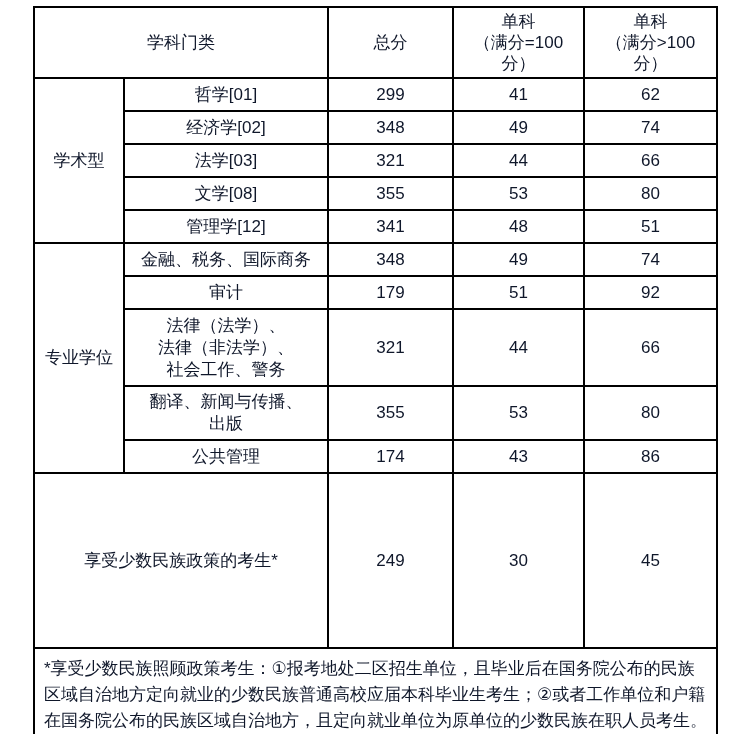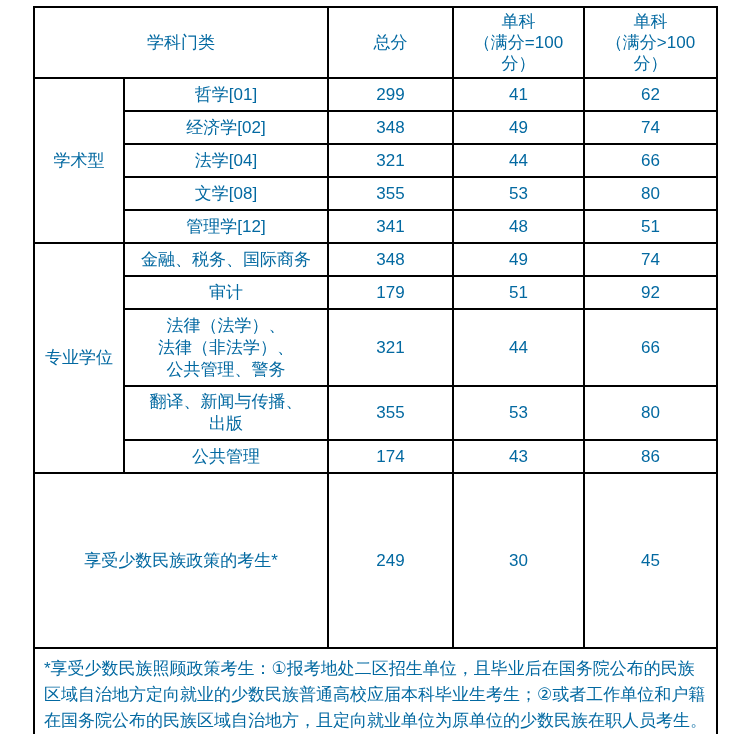--- a/index.html
+++ b/index.html
@@ -20,21 +20,21 @@
   table.score-table {
     position: absolute;
     left: 33px;
     top: 6px;
     width: 683px;
     border-collapse: collapse;
     table-layout: fixed;
   }
   table.score-table td {
     border: 2px solid #000000;
-    color: #0369a1;
+    color: #0f172a;
     font-size: 17px;
     line-height: 22px;
     text-align: center;
     vertical-align: middle;
     padding: 2px 4px;
     white-space: pre-line;
     overflow: hidden;
   }
   tr.header-row td {
     height: 65px;
@@ -93,21 +93,21 @@
       <td>41</td>
       <td>62</td>
     </tr>
     <tr class="row-std">
       <td class="subject-cell">经济学[02]</td>
       <td>348</td>
       <td>49</td>
       <td>74</td>
     </tr>
     <tr class="row-std">
-      <td class="subject-cell">法学[04]</td>
+      <td class="subject-cell">法学[03]</td>
       <td>321</td>
       <td>44</td>
       <td>66</td>
     </tr>
     <tr class="row-std">
       <td class="subject-cell">文学[08]</td>
       <td>355</td>
       <td>53</td>
       <td>80</td>
     </tr>
@@ -127,21 +127,21 @@
     </tr>
     <tr class="row-std">
       <td class="subject-cell">审计</td>
       <td>179</td>
       <td>51</td>
       <td>92</td>
     </tr>
     <tr class="row-law">
       <td class="subject-cell">法律（法学）、
 法律（非法学）、
-公共管理、警务</td>
+社会工作、警务</td>
       <td>321</td>
       <td>44</td>
       <td>66</td>
     </tr>
     <tr class="row-trans">
       <td class="subject-cell">翻译、新闻与传播、
 出版</td>
       <td>355</td>
       <td>53</td>
       <td>80</td>

